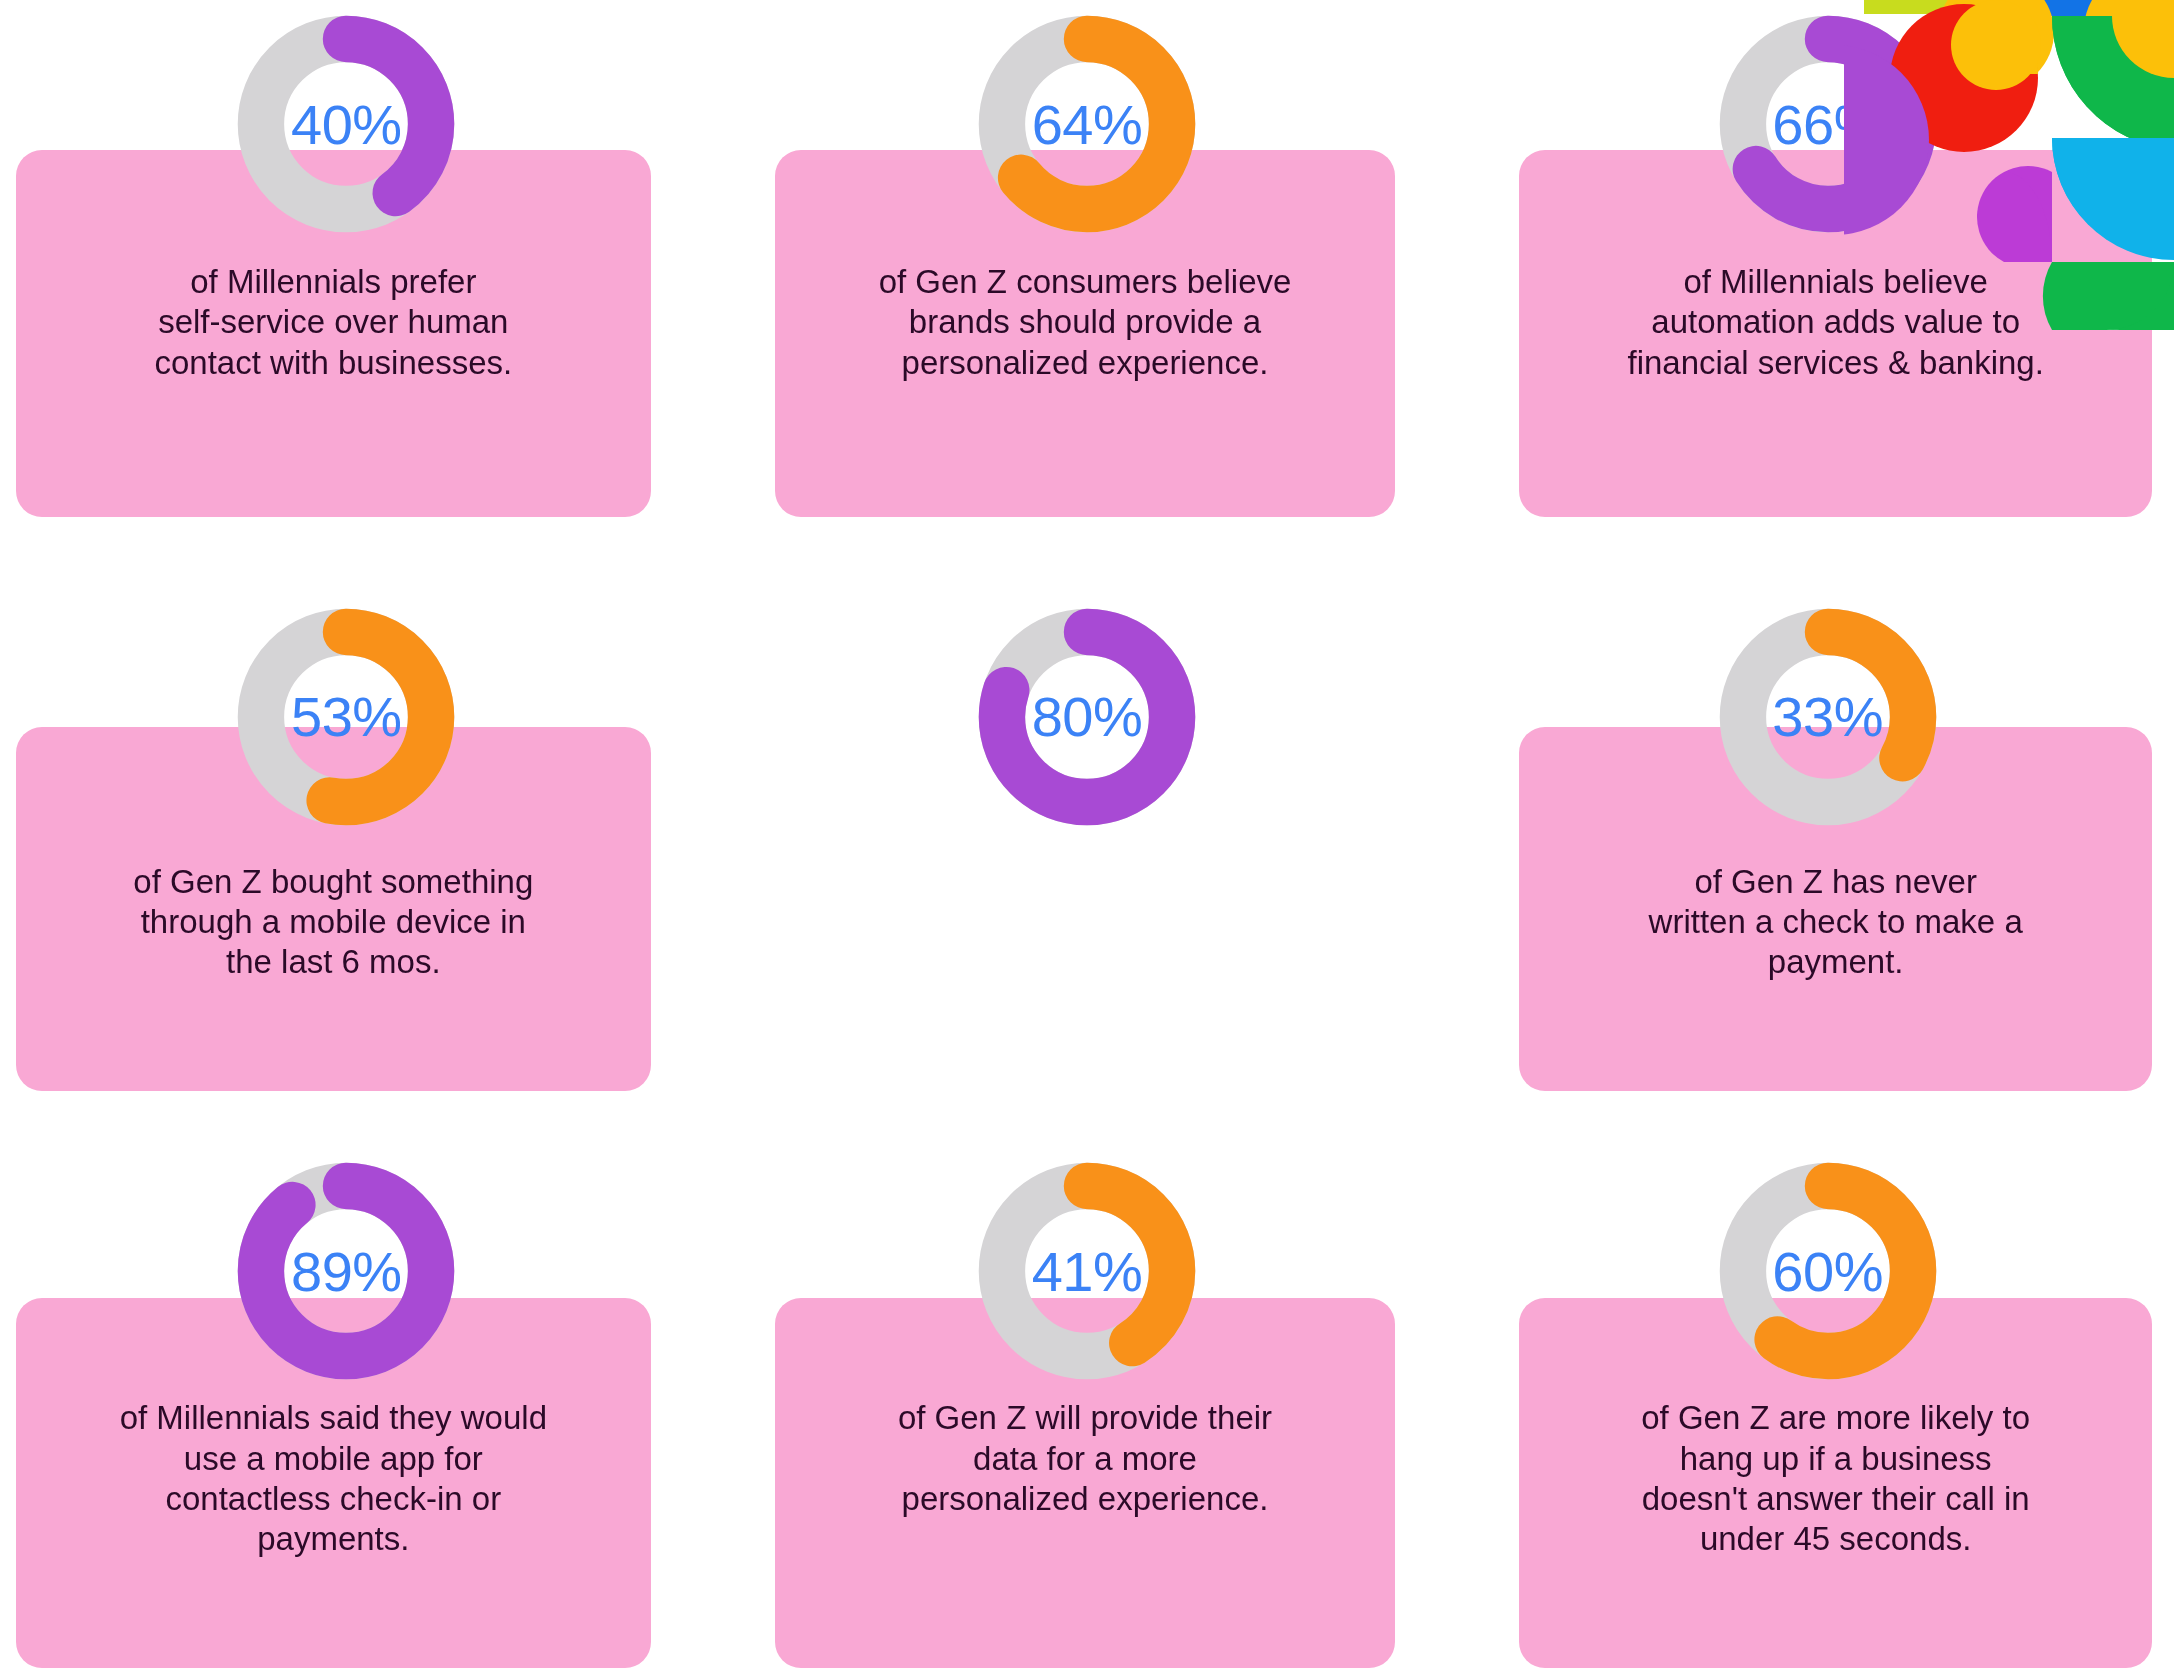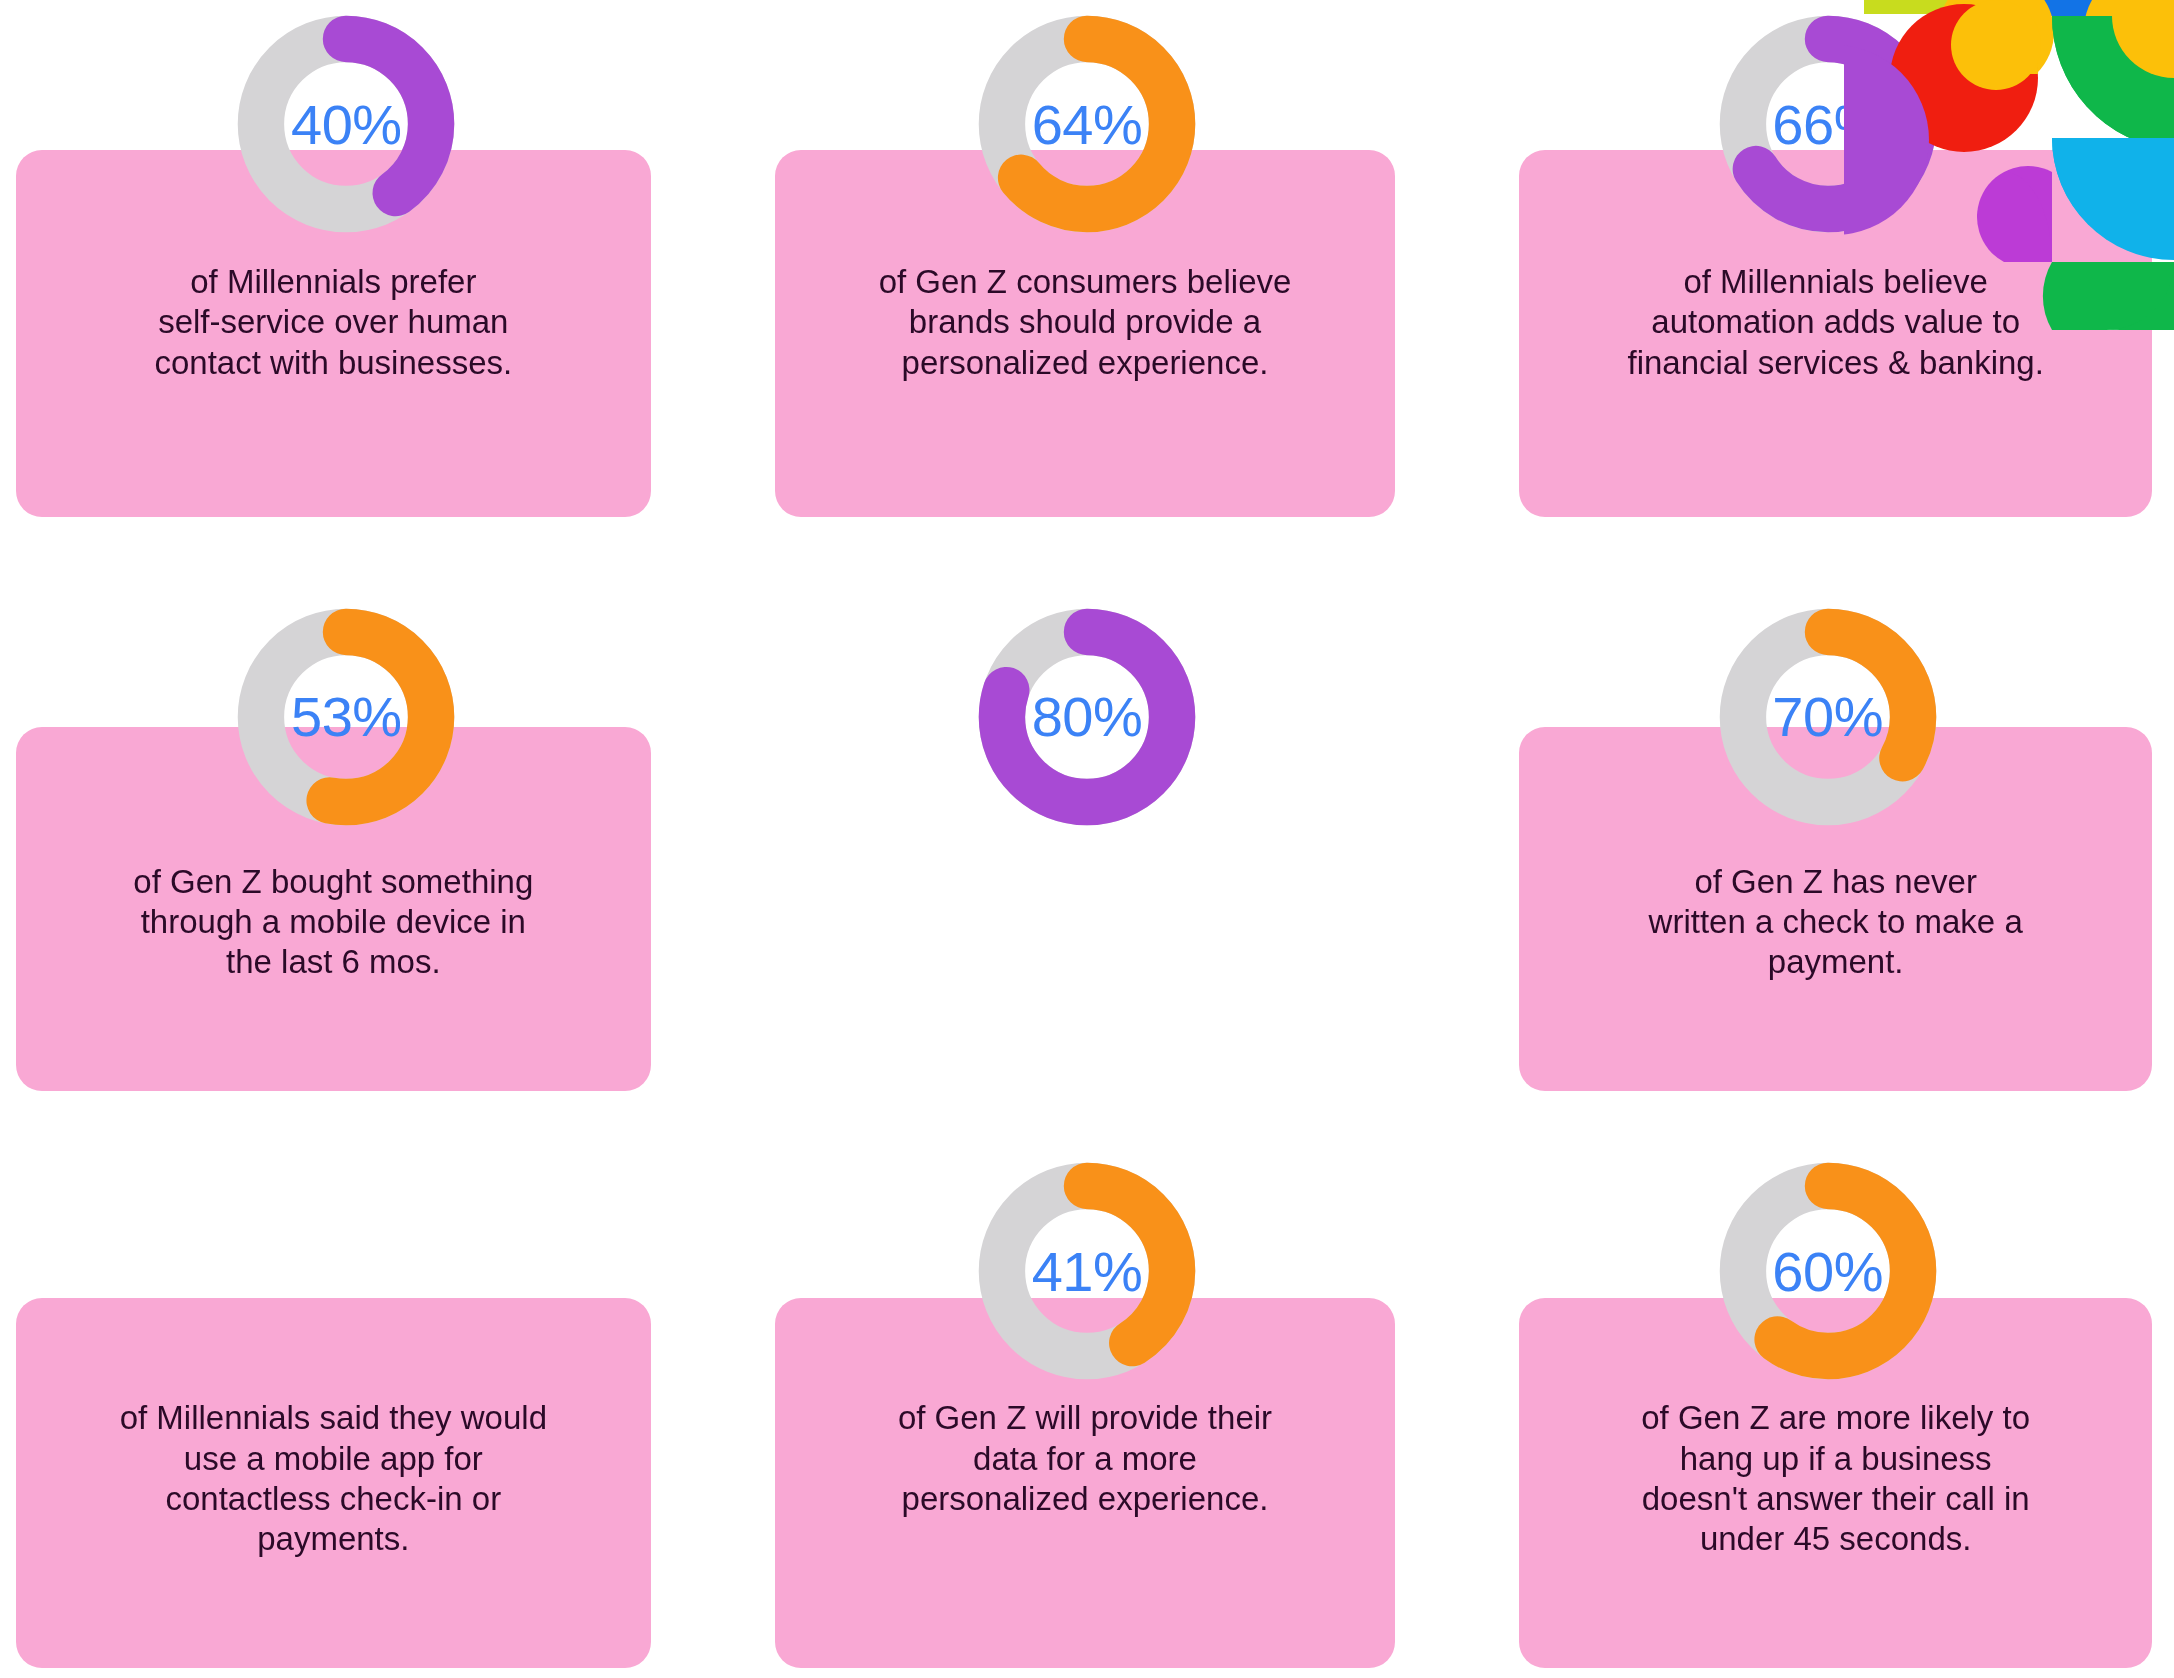--- a/index.html
+++ b/index.html
@@ -234,31 +234,38 @@
     <div class="card">
       <div class="caption">of Gen Z has never
 written a check to make a
 payment.</div>
     </div>
     <div class="donut-wrap">
       <svg viewBox="0 0 120 120" aria-hidden="true">
         <circle class="track" cx="60" cy="60" r="44" fill="none" stroke-width="24" stroke="#D5D4D6"></circle>
         <circle class="value-arc" cx="60" cy="60" r="44" fill="none" stroke-width="24" stroke-linecap="round" transform="rotate(-90 60 60)" stroke="#F99119" stroke-dasharray="91.23185066024759 185.2283028556542" stroke-dashoffset="0"></circle>
       </svg>
-      <div class="donut-value">70%</div>
+      <div class="donut-value">33%</div>
     </div>
   </div>
 
   <div class="cell row3 col1">
     <div class="card">
       <div class="caption">of Millennials said they would
 use a mobile app for
 contactless check-in or
 payments.</div>
     </div>
+    <div class="donut-wrap">
+      <svg viewBox="0 0 120 120" aria-hidden="true">
+        <circle class="track" cx="60" cy="60" r="44" fill="none" stroke-width="24" stroke="#D5D4D6"></circle>
+        <circle class="value-arc" cx="60" cy="60" r="44" fill="none" stroke-width="24" stroke-linecap="round" transform="rotate(-90 60 60)" stroke="#A84AD4" stroke-dasharray="246.04953662915258 30.41061688674918" stroke-dashoffset="0"></circle>
+      </svg>
+      <div class="donut-value">89%</div>
+    </div>
   </div>
 
   <div class="cell row3 col2">
     <div class="card">
       <div class="caption">of Gen Z will provide their
 data for a more
 personalized experience.</div>
     </div>
     <div class="donut-wrap">
       <svg viewBox="0 0 120 120" aria-hidden="true">

